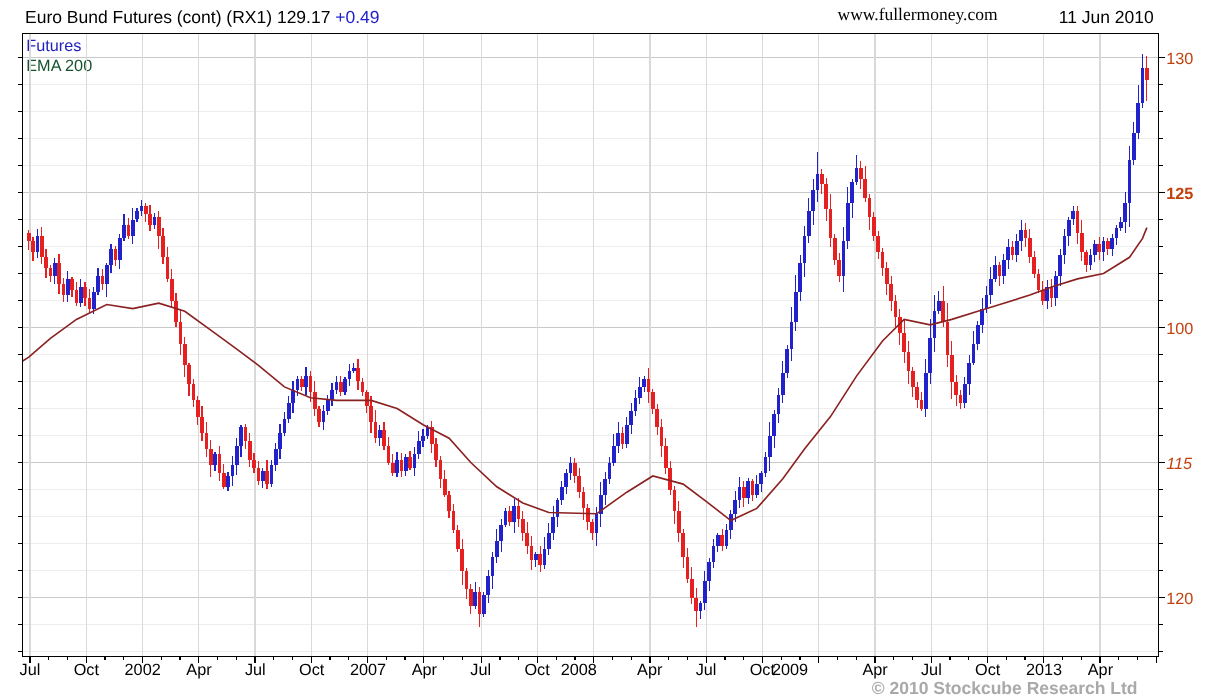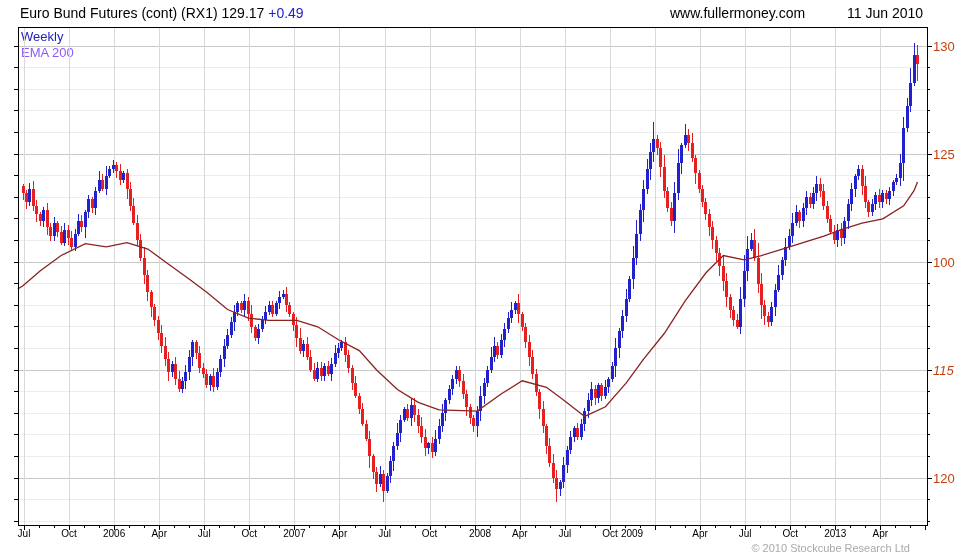--- a/index.html
+++ b/index.html
@@ -1,39 +1,39 @@
 <!DOCTYPE html>
 <html><head>
 <meta charset="utf-8">
 <style>
   html,body{margin:0;padding:0;background:#fff;}
   #screen{position:relative;width:928px;height:560px;background:#ffffff;overflow:hidden;
           font-family:"Liberation Sans","DejaVu Sans",sans-serif;padding-left:34px;}
   .hdr{position:absolute;top:5px;font-size:14px;color:#000;white-space:pre;}
   #title{left:20px;}
   #title .chg{color:#2222cc;}
-  #website{left:670px;}
+  #website{left:670px;font-family:Liberation Serif, serif;}
   #date{left:847px;}
   .legend{position:absolute;font-size:13px;white-space:pre;}
   #leg-weekly{left:21px;top:29px;color:#2222bb;}
-  #leg-ema{left:21px;top:45px;color:#8b5cf6;}
-  #copyright{position:absolute;top:542px;right:52px;font-size:11px;color:#a9a9a9;}
+  #leg-ema{left:21px;top:45px;color:#14532d;}
+  #copyright{position:absolute;top:542px;right:52px;font-size:14px;color:#a9a9a9;font-weight:bold;}
   .ylab{position:absolute;left:933px;width:40px;font-size:13px;color:#c2410c;}
-  .xlab{position:absolute;top:528px;width:44px;text-align:center;font-size:10px;color:#000;}
+  .xlab{position:absolute;top:528px;width:44px;text-align:center;font-size:13px;color:#000;}
   svg{position:absolute;left:0;top:0;}
 </style>
 </head>
 <body>
 <div id="screen">
 
   <div class="hdr" id="title"><span>Euro Bund Futures (cont) (RX1) 129.17</span><span class="chg"> +0.49</span></div>
   <div class="hdr" id="website">www.fullermoney.com</div>
   <div class="hdr" id="date">11 Jun 2010</div>
 
-  <div class="legend" id="leg-weekly">Weekly</div>
+  <div class="legend" id="leg-weekly">Futures</div>
   <div class="legend" id="leg-ema">EMA 200</div>
 
   <svg id="plot" width="980" height="560" xmlns="http://www.w3.org/2000/svg">
       <line x1="18" y1="521.2" x2="927" y2="521.2" stroke="#ededed" stroke-width="1" shape-rendering="crispEdges"></line>
       <line x1="18" y1="499.6" x2="927" y2="499.6" stroke="#ededed" stroke-width="1" shape-rendering="crispEdges"></line>
       <line x1="18" y1="456.40000000000003" x2="927" y2="456.40000000000003" stroke="#ededed" stroke-width="1" shape-rendering="crispEdges"></line>
       <line x1="18" y1="434.8" x2="927" y2="434.8" stroke="#ededed" stroke-width="1" shape-rendering="crispEdges"></line>
       <line x1="18" y1="413.20000000000005" x2="927" y2="413.20000000000005" stroke="#ededed" stroke-width="1" shape-rendering="crispEdges"></line>
       <line x1="18" y1="391.6" x2="927" y2="391.6" stroke="#ededed" stroke-width="1" shape-rendering="crispEdges"></line>
       <line x1="18" y1="348.40000000000003" x2="927" y2="348.40000000000003" stroke="#ededed" stroke-width="1" shape-rendering="crispEdges"></line>
@@ -697,35 +697,35 @@
       <line x1="850" y1="525" x2="850" y2="528" stroke="#000000" stroke-width="1" shape-rendering="crispEdges"></line>
       <line x1="865" y1="525" x2="865" y2="528" stroke="#000000" stroke-width="1" shape-rendering="crispEdges"></line>
       <line x1="880" y1="525" x2="880" y2="530" stroke="#000000" stroke-width="1" shape-rendering="crispEdges"></line>
       <line x1="895" y1="525" x2="895" y2="528" stroke="#000000" stroke-width="1" shape-rendering="crispEdges"></line>
       <line x1="910" y1="525" x2="910" y2="528" stroke="#000000" stroke-width="1" shape-rendering="crispEdges"></line>
       <line x1="925" y1="525" x2="925" y2="530" stroke="#000000" stroke-width="1" shape-rendering="crispEdges"></line>
     </svg>
 
   <div id="copyright">© 2010 Stockcube Research Ltd</div>
 <div class="ylab" style="top: 39px;">130</div>
-    <div class="ylab" style="top: 147px;">125</div>
+    <div class="ylab" style="top: 147px; font-weight: bold;">125</div>
     <div class="ylab" style="top: 255px;">100</div>
     <div class="ylab" style="top: 363px; font-style: italic;">115</div>
     <div class="ylab" style="top: 471px;">120</div>
     <div class="xlab" style="left: 2px;">Jul</div>
     <div class="xlab" style="left: 47.07px;">Oct</div>
-    <div class="xlab" style="left: 92.14px;">2006</div>
+    <div class="xlab" style="left: 92.14px;">2002</div>
     <div class="xlab" style="left: 137.21px;">Apr</div>
     <div class="xlab" style="left: 182.28px;">Jul</div>
     <div class="xlab" style="left: 227.35px;">Oct</div>
     <div class="xlab" style="left: 272.42px;">2007</div>
     <div class="xlab" style="left: 317.49px;">Apr</div>
     <div class="xlab" style="left: 362.56px;">Jul</div>
     <div class="xlab" style="left: 407.63px;">Oct</div>
-    <div class="xlab" style="left: 458px;">2008</div>
+    <div class="xlab" style="left: 441px;">2008</div>
     <div class="xlab" style="left: 497.77px;">Apr</div>
     <div class="xlab" style="left: 542.84px;">Jul</div>
     <div class="xlab" style="left: 587.91px;">Oct</div>
     <div class="xlab" style="left: 610px;">2009</div>
     <div class="xlab" style="left: 678.05px;">Apr</div>
     <div class="xlab" style="left: 723.12px;">Jul</div>
     <div class="xlab" style="left: 768.19px;">Oct</div>
     <div class="xlab" style="left: 813.26px;">2013</div>
     <div class="xlab" style="left: 858.33px;">Apr</div>
   </div>

